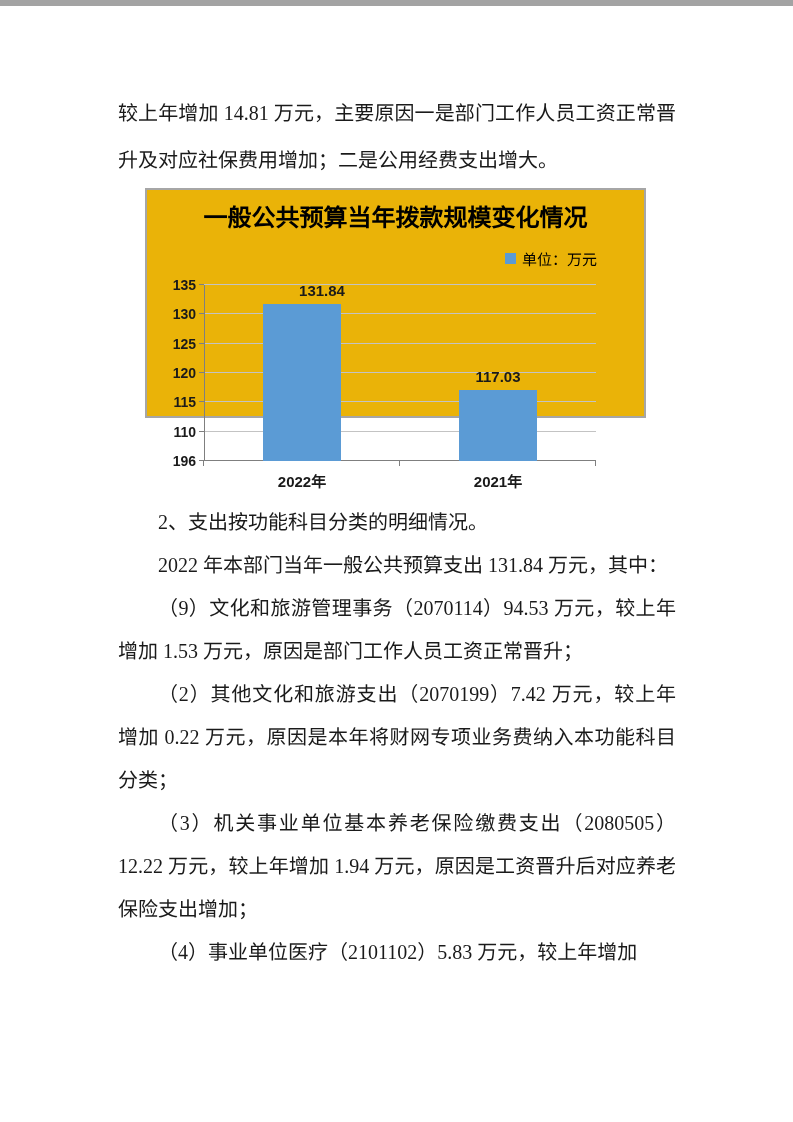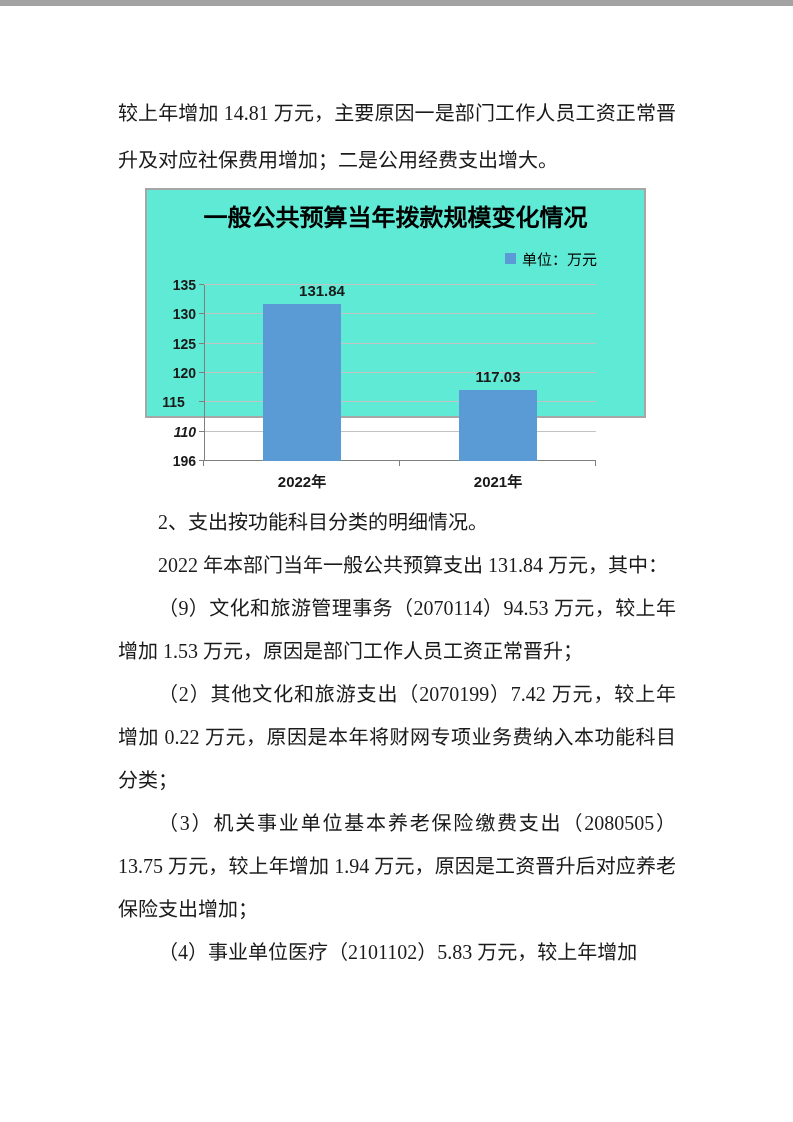--- a/index.html
+++ b/index.html
@@ -27,21 +27,21 @@
   .body-text{
     position:absolute;left:118px;top:495px;width:558px;
   }
   .body-text .para{line-height:43px;}
   
   .chart-box{
     position:absolute;left:145px;top:182px;
     width:501px;height:230px;
     box-sizing:border-box;
     border:2px solid #a6a6a6;
-    background:#5eead4;
+    background:#eab308;
     margin:0;
     font-family:"Liberation Sans","DejaVu Sans",sans-serif;
     padding-left:31px;
   }
   .chart-title{
     position:absolute;top:8px;left:0;right:0;
     text-align:center;
     font-family:"Liberation Serif","DejaVu Serif",serif;
     font-weight:bold;
     font-size:24px;
@@ -93,24 +93,24 @@
     <div class="chart-legend">
       <span class="legend-marker"></span>
       <span>单位：万元</span>
     </div>
     <div class="plot" id="plot">
         <div class="axis-x" style="bottom: 0%;"></div>
         <div class="ytick" style="bottom: 0%;"></div>
         <div class="ylabel" style="bottom: calc(0% - 9px);">196</div>
         <div class="gridline" style="bottom: 16.6667%; background: rgb(195, 195, 195);"></div>
         <div class="ytick" style="bottom: 16.6667%;"></div>
-        <div class="ylabel" style="bottom: calc(16.6667% - 9px); font-style: italic;">110</div>
+        <div class="ylabel" style="bottom: calc(16.6667% - 9px);">110</div>
         <div class="gridline" style="bottom: 33.3333%; background: rgb(195, 195, 195);"></div>
         <div class="ytick" style="bottom: 33.3333%;"></div>
-        <div class="ylabel" style="bottom: calc(33.3333% - 9px); text-align: center;">115</div>
+        <div class="ylabel" style="bottom: calc(33.3333% - 9px);">115</div>
         <div class="gridline" style="bottom: 50%; background: rgb(195, 195, 195);"></div>
         <div class="ytick" style="bottom: 50%;"></div>
         <div class="ylabel" style="bottom: calc(50% - 9px);">120</div>
         <div class="gridline" style="bottom: 66.6667%; background: rgb(195, 195, 195);"></div>
         <div class="ytick" style="bottom: 66.6667%;"></div>
         <div class="ylabel" style="bottom: calc(66.6667% - 9px);">125</div>
         <div class="gridline" style="bottom: 83.3333%; background: rgb(195, 195, 195);"></div>
         <div class="ytick" style="bottom: 83.3333%;"></div>
         <div class="ylabel" style="bottom: calc(83.3333% - 9px);">130</div>
         <div class="gridline" style="bottom: 100%; background: rgb(195, 195, 195);"></div>
@@ -131,17 +131,17 @@
           <div class="xlabel">2021年</div>
         </div>
       </div>
   </figure>
 
   <div class="body-text">
     <p class="para indent">2、支出按功能科目分类的明细情况。</p>
     <p class="para indent">2022 年本部门当年一般公共预算支出 131.84 万元，其中：</p>
     <p class="para indent">（9）文化和旅游管理事务（2070114）94.53 万元，较上年增加 1.53 万元，原因是部门工作人员工资正常晋升；</p>
     <p class="para indent">（2）其他文化和旅游支出（2070199）7.42 万元，较上年增加 0.22 万元，原因是本年将财网专项业务费纳入本功能科目分类；</p>
-    <p class="para indent">（3）机关事业单位基本养老保险缴费支出（2080505）13.75 万元，较上年增加 1.94 万元，原因是工资晋升后对应养老保险支出增加；</p>
+    <p class="para indent">（3）机关事业单位基本养老保险缴费支出（2080505）12.22 万元，较上年增加 1.94 万元，原因是工资晋升后对应养老保险支出增加；</p>
     <p class="para indent">（4）事业单位医疗（2101102）5.83 万元，较上年增加</p>
   </div>
 
 </div>
 
 </body></html>

